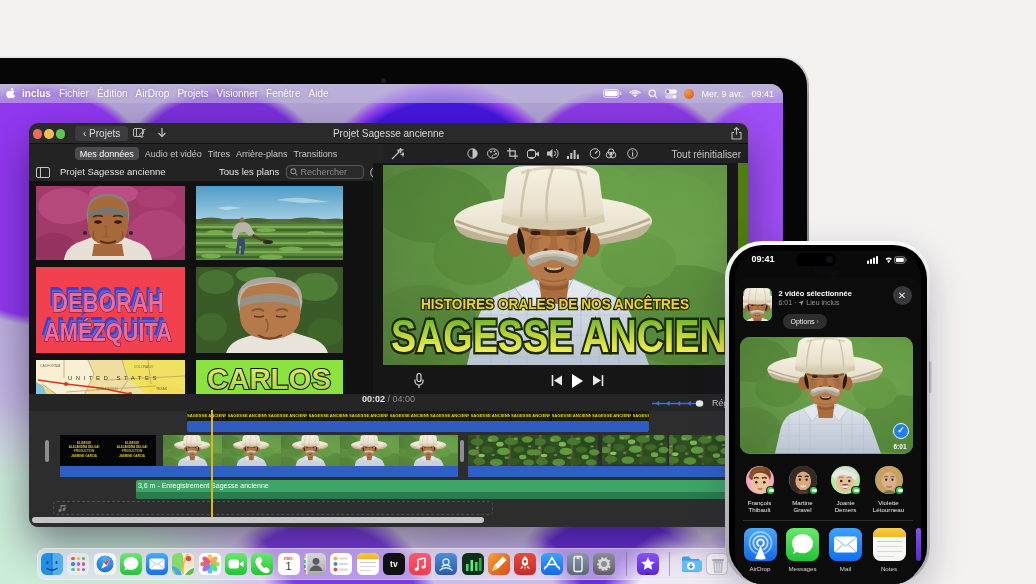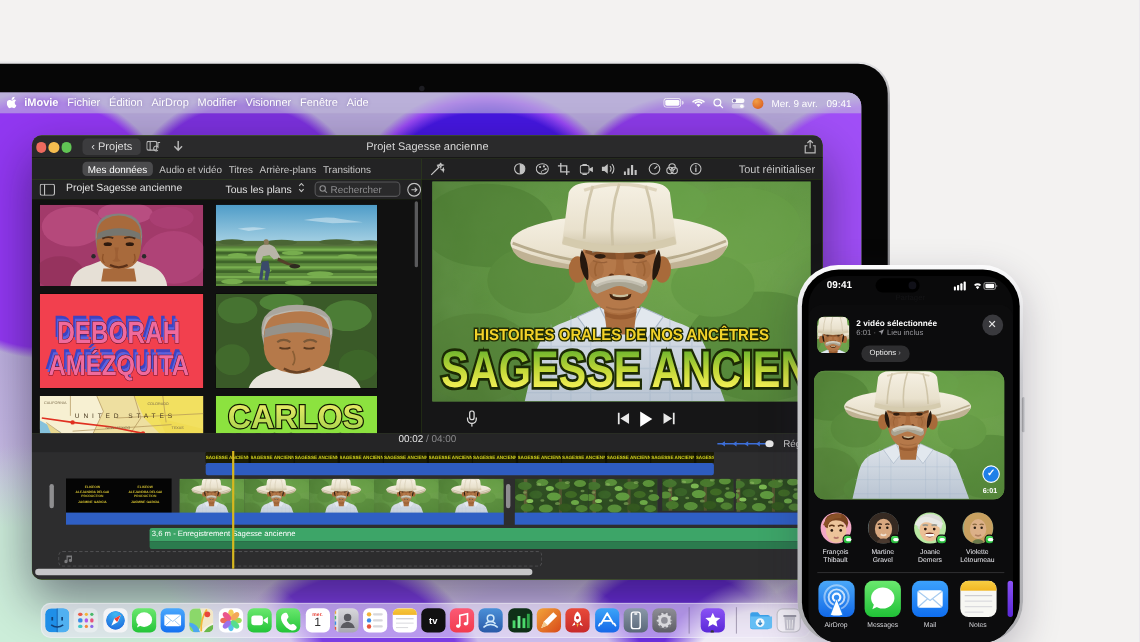--- a/index.html
+++ b/index.html
@@ -37,21 +37,21 @@
 #wtitle{position:absolute;left:0;right:0;top:4.5px;text-align:center;color:#d8d8d8;font-size:10px}
 .tbico{position:absolute;top:3px;color:#b9b9b9;font-size:11px}
 
 #row2{position:absolute;left:0;top:21px;width:354px;height:19px;background:#232324;display:flex;align-items:center;justify-content:center;font-size:9px;color:#c6c6c6}
 #row2 span{margin:0 3px;white-space:nowrap}
 #row2 .sel{background:#4b4b4d;color:#fff;border-radius:4px;padding:1.5px 5px}
 #prevhead{position:absolute;left:354px;top:21px;width:365px;height:19px;background:#212122}
 #row3{position:absolute;left:0;top:40px;width:354px;height:18px;background:#232324;color:#d8d8d8;font-size:9.5px}
 #grid{position:absolute;left:0;top:58px;width:354px;height:213px;background:#111}
 .thumb{position:absolute;overflow:hidden;background:#000}
-#pvarea{position:absolute;left:354px;top:40px;width:365px;height:231px;background:#161617}
+#pvarea{position:absolute;left:344px;top:40px;width:365px;height:231px;background:#161617}
 #video{position:absolute;left:10px;top:2px;width:344px;height:200px;overflow:hidden;background:#5e9340}
 #ctrl{position:absolute;left:0;top:204px;width:365px;height:27px;color:#e8e8e8}
 
 #tline{position:absolute;left:0;top:271px;width:719px;height:133px;background:#2d2d2e}
 #thead{position:absolute;left:0;top:0;width:100%;height:17px;background:#252526;color:#d0d0d0;font-size:9px;text-align:center}
 #chips{position:absolute;left:158px;top:17px;width:462px;height:9.5px;background:#101000;display:flex;overflow:hidden;border-radius:1px}
 .chip{flex:0 0 39px;margin-right:1.5px;background:#1c1c04;color:#d3d31d;font-size:4.2px;font-weight:bold;line-height:9.5px;text-align:center;white-space:nowrap;overflow:hidden}
 #tbluebar{position:absolute;left:158px;top:27px;width:462px;height:10.5px;background:#2e5cc0;border-radius:2px}
 .vtrk{position:absolute;top:41px;height:31.5px;overflow:hidden}
 .bluebar{position:absolute;top:72px;height:10.5px;background:#2f5fc4}
@@ -390,25 +390,25 @@
 <div id="mac">
       <div id="macbez">
         <div id="camdot"></div>
       </div>
  <div id="screen">
   <div id="wall"></div>
   <div id="menubar">
    <svg class="mi" style="margin:0 7px 0 6px" width="9" height="11" viewBox="0 0 9 11">
             <path fill="#fff" d="M6.6 1.9c-.5.6-1.3 1-2 .9-.1-.8.3-1.6.7-2.1C5.8.1 6.7-.2 7.3-.2c.1.8-.2 1.6-.7 2.1zM7.3 3c-1.1-.1-2 .6-2.5.6S3.5 3 2.6 3C1.4 3 .2 4 .2 5.9c0 2 1.5 4.4 2.6 4.4.5 0 1.3-.5 2-.5s1.3.5 2 .5c1 0 2-1.7 2.3-2.6-1.2-.5-1.7-1.4-1.7-2.4 0-.9.5-1.6 1.1-2-.6-.9-1.5-1.2-2.2-1.3z"></path>
           </svg>
-   <span class="mi" style="font-weight:bold">iMovie</span>
+   <span class="mi" style="font-weight:bold">inclus</span>
           <span class="mi">Fichier</span>
           <span class="mi">Édition</span>
           <span class="mi">AirDrop</span>
-          <span class="mi">Modifier</span>
+          <span class="mi">Projets</span>
           <span class="mi">Visionner</span>
           <span class="mi">Fenêtre</span>
           <span class="mi">Aide</span>
    <div id="mright">
     <svg width="19" height="9" viewBox="0 0 21 10" style="margin-right:7px">
               <rect x="0.5" y="0.5" width="17" height="9" rx="2.5" fill="none" stroke="#fff" stroke-opacity=".8"></rect>
               <rect x="2" y="2" width="14.2" height="6" rx="1.5" fill="#fff"></rect>
               <path d="M19 3v4c1-.3 1.4-1 1.4-2S20 3.3 19 3z" fill="#fff" fill-opacity=".8"></path>
             </svg>
     <svg width="12" height="9" viewBox="0 0 13 10" style="margin-right:7px">
@@ -502,21 +502,21 @@
               <rect x="5" y="2.3" width="1.2" height="1.2" fill="#c2c2c2"></rect>
             </svg>
     <div class="abs" style="right:7px;top:4.5px;color:#c6c6c6;font-size:10px">Tout réinitialiser</div>
    </div>
    <div id="row3">
     <svg class="abs" style="left:7px;top:3.5px" width="14" height="11" viewBox="0 0 14 11">
               <rect x="0.5" y="0.5" width="13" height="10" rx="1.5" fill="none" stroke="#c2c2c2"></rect>
               <line x1="4.5" y1="0.5" x2="4.5" y2="10.5" stroke="#c2c2c2"></line>
             </svg>
     <div class="abs" style="left:31px;top:3px;font-size:9.5px;color:#e0e0e0">Projet Sagesse ancienne</div>
-    <div class="abs" style="left:176px;top:3px;font-size:9.5px;color:#e0e0e0">Tous les plans
+    <div class="abs" style="left:190px;top:3px;font-size:9.5px;color:#e0e0e0">Tous les plans
      <svg width="6" height="9" viewBox="0 0 6 9" style="margin-left:3px">
                 <path d="M1 3L3 .8 5 3M1 6l2 2.2L5 6" fill="none" stroke="#c2c2c2"></path>
               </svg></div>
     <div class="abs" style="left:257px;top:1.5px;width:78px;height:14px;background:#2a2a2b;border:1px solid #565658;border-radius:4px;color:#8e8e90;font-size:9px;line-height:12px;padding-left:3px"><svg width="8" height="8" viewBox="0 0 11 11" style="vertical-align:-1px">
                 <circle cx="4.6" cy="4.6" r="3.4" fill="none" stroke="#8e8e90" stroke-width="1.4"></circle>
                 <line x1="7.2" y1="7.2" x2="10" y2="10" stroke="#8e8e90" stroke-width="1.4"></line>
               </svg> Rechercher</div>
     <svg class="abs" style="left:341px;top:2.5px" width="13" height="13" viewBox="0 0 13 13">
               <circle cx="6.5" cy="6.5" r="5.8" fill="none" stroke="#c2c2c2"></circle>
               <path d="M4 6.5h5M7 4.5l2 2-2 2" fill="none" stroke="#c2c2c2"></path>
@@ -570,21 +570,21 @@
      <svg class="abs" style="left:198px;top:5.5px" width="13" height="16" viewBox="0 0 13 16">
                 <path d="M1 1l11 7-11 7z" fill="#fff"></path>
               </svg>
      <svg class="abs" style="left:220px;top:8px" width="11" height="11" viewBox="0 0 11 11">
                 <path d="M9.5 0v11" stroke="#e8e8e8" stroke-width="1.6"></path>
                 <path d="M0 0.5v10L8 5.5z" fill="#e8e8e8"></path>
               </svg>
     </div>
    </div>
    <div id="tline">
-    <div id="thead"><span style="color:#e8e8e8;font-weight:normal">00:02</span><span style="color:#8a8a8c"> / 04:00</span>
+    <div id="thead"><span style="color:#e8e8e8;font-weight:bold">00:02</span><span style="color:#8a8a8c"> / 04:00</span>
      <div class="abs" style="right:42px;top:5px;width:54px;height:7px">
       <svg width="54" height="7" viewBox="0 0 46 7" preserveAspectRatio="none">
                   <path d="M0 3.5h38" stroke="#3d6fd8" stroke-width="1.4"></path>
                   <path d="M3 3.5l3-2.4v4.8zM12 3.5l3-2.4v4.8zM21 3.5l3-2.4v4.8zM30 3.5l3-2.4v4.8z" fill="#3d6fd8"></path>
                   <circle cx="40.5" cy="3.5" r="3.2" fill="#e8e8e8"></circle>
                 </svg>
      </div>
      <div class="abs" style="left:683px;top:4px;color:#c8c8c8;font-size:9px">Réglages</div>
     </div>
     <div id="chips">

